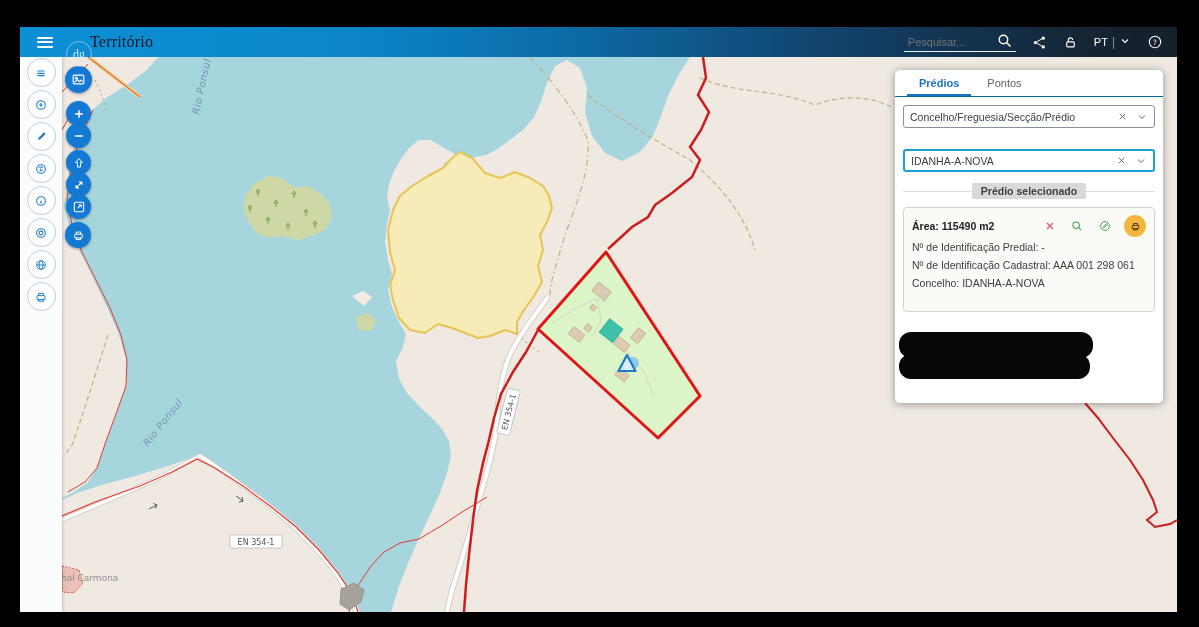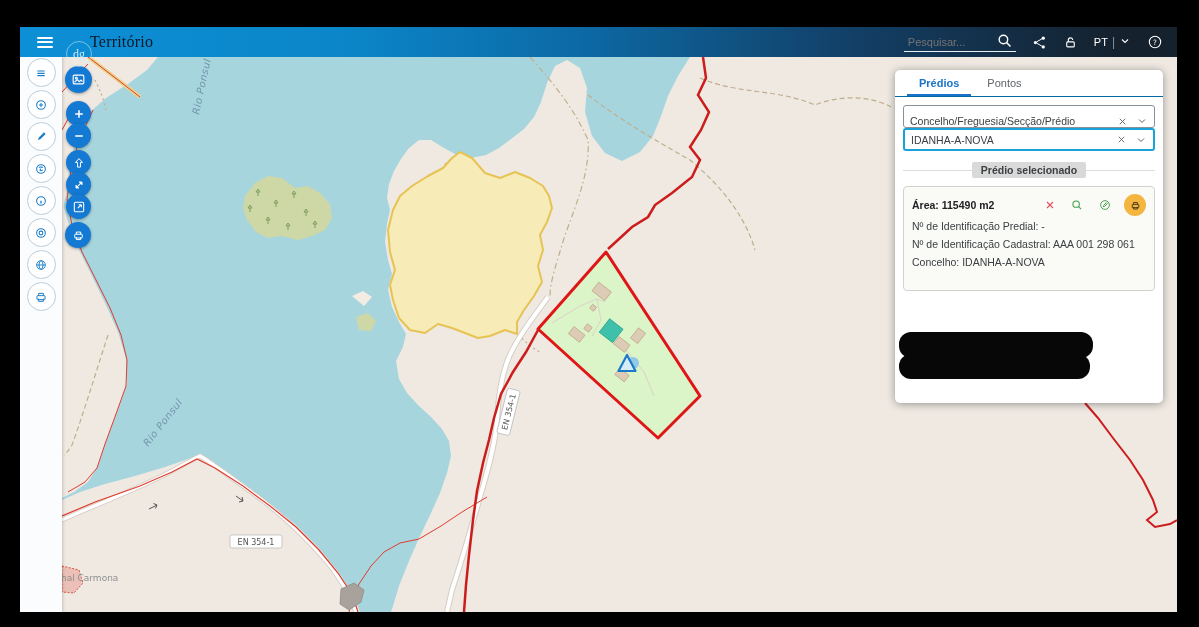--- a/index.html
+++ b/index.html
@@ -39,21 +39,21 @@
   .panel-header{height:20px;background:#f9b93c;display:flex;align-items:center;justify-content:center;
     position:relative;cursor:pointer;}
   .panel-title{font-size:11px;font-weight:700;color:#3a3a3a;}
   .panel-collapse{position:absolute;right:8px;top:4px;}
   .tabs{height:26px;border-bottom:1px solid #0369a1;display:flex;align-items:stretch;padding-left:10px;}
   .tab{font-size:11px;display:flex;align-items:center;padding:0 14px;cursor:pointer;position:relative;color:#5f6368;}
   .tab.active{color:#1a73c8;font-weight:700;}
   .tab.active:after{content:"";position:absolute;left:2px;right:2px;bottom:0;height:2.5px;background:#1a73c8;}
   .panel-body{padding:6px 8px 0 8px;}
   .field{border:1px solid #8a9097;border-radius:3px;height:23px;display:flex;align-items:center;
-    padding:0 6px;font-size:10.5px;color:#3c4043;box-sizing:border-box;background:#fff;cursor:pointer;}
+    padding:0 6px;font-size:10.5px;color:#3c4043;box-sizing:border-box;background:#fff;cursor:pointer;margin-top:21px;}
   .field .grow{flex:1;white-space:nowrap;overflow:hidden;}
   .field.focused{border:2px solid #17a2d9;}
   .field.placeholder .grow{color:#8a9096;}
   .info-text{font-size:10.5px;color:#4a4d51;line-height:15px;margin:6px 1px 7px 1px;}
   .divider-row{display:flex;align-items:center;margin:11px 0 8px 0;}
   .divider-row .line{flex:1;height:1px;background:#dcdcdc;}
   .pill{background:#d9d9d9;border-radius:2px;padding:2px 9px;font-size:10.5px;font-weight:700;color:#3c4043;margin:0 -2px;z-index:1;}
   .card{border:1px solid #d2d2d0;background:#fafaf7;border-radius:4px;padding:7px 8px;height:105px;box-sizing:border-box;}
   .area-row{display:flex;align-items:center;}
   .area-label{font-size:10.5px;font-weight:700;color:#202124;flex:1;}
@@ -321,21 +321,21 @@
         <path d="M8.5 10 V6.5 h7 V10 M8.5 14.5 v4 h7 v-4"></path>
       </svg>
   </div>
 
   <div class="panel">
     <div class="tabs">
       <div class="tab active">Prédios</div>
       <div class="tab">Pontos</div>
     </div>
     <div class="panel-body">
-      <div class="field" style="margin-top:2px;align-items:flex-end;">
+      <div class="field" style="margin-top:2px;">
         <span class="grow">Concelho/Freguesia/Secção/Prédio</span>
         <span style="margin-right:8px;display:flex;">
           <svg width="11" height="11" viewBox="0 0 24 24" stroke="#5f6368" stroke-width="2" fill="none">
               <path d="M6 6 L18 18 M18 6 L6 18"></path>
             </svg>
         </span>
         <span style="display:flex;">
           <svg width="12" height="12" viewBox="0 0 24 24" stroke="#5f6368" stroke-width="2" fill="none">
               <path d="M6 9 l6 6 6 -6"></path>
             </svg>

